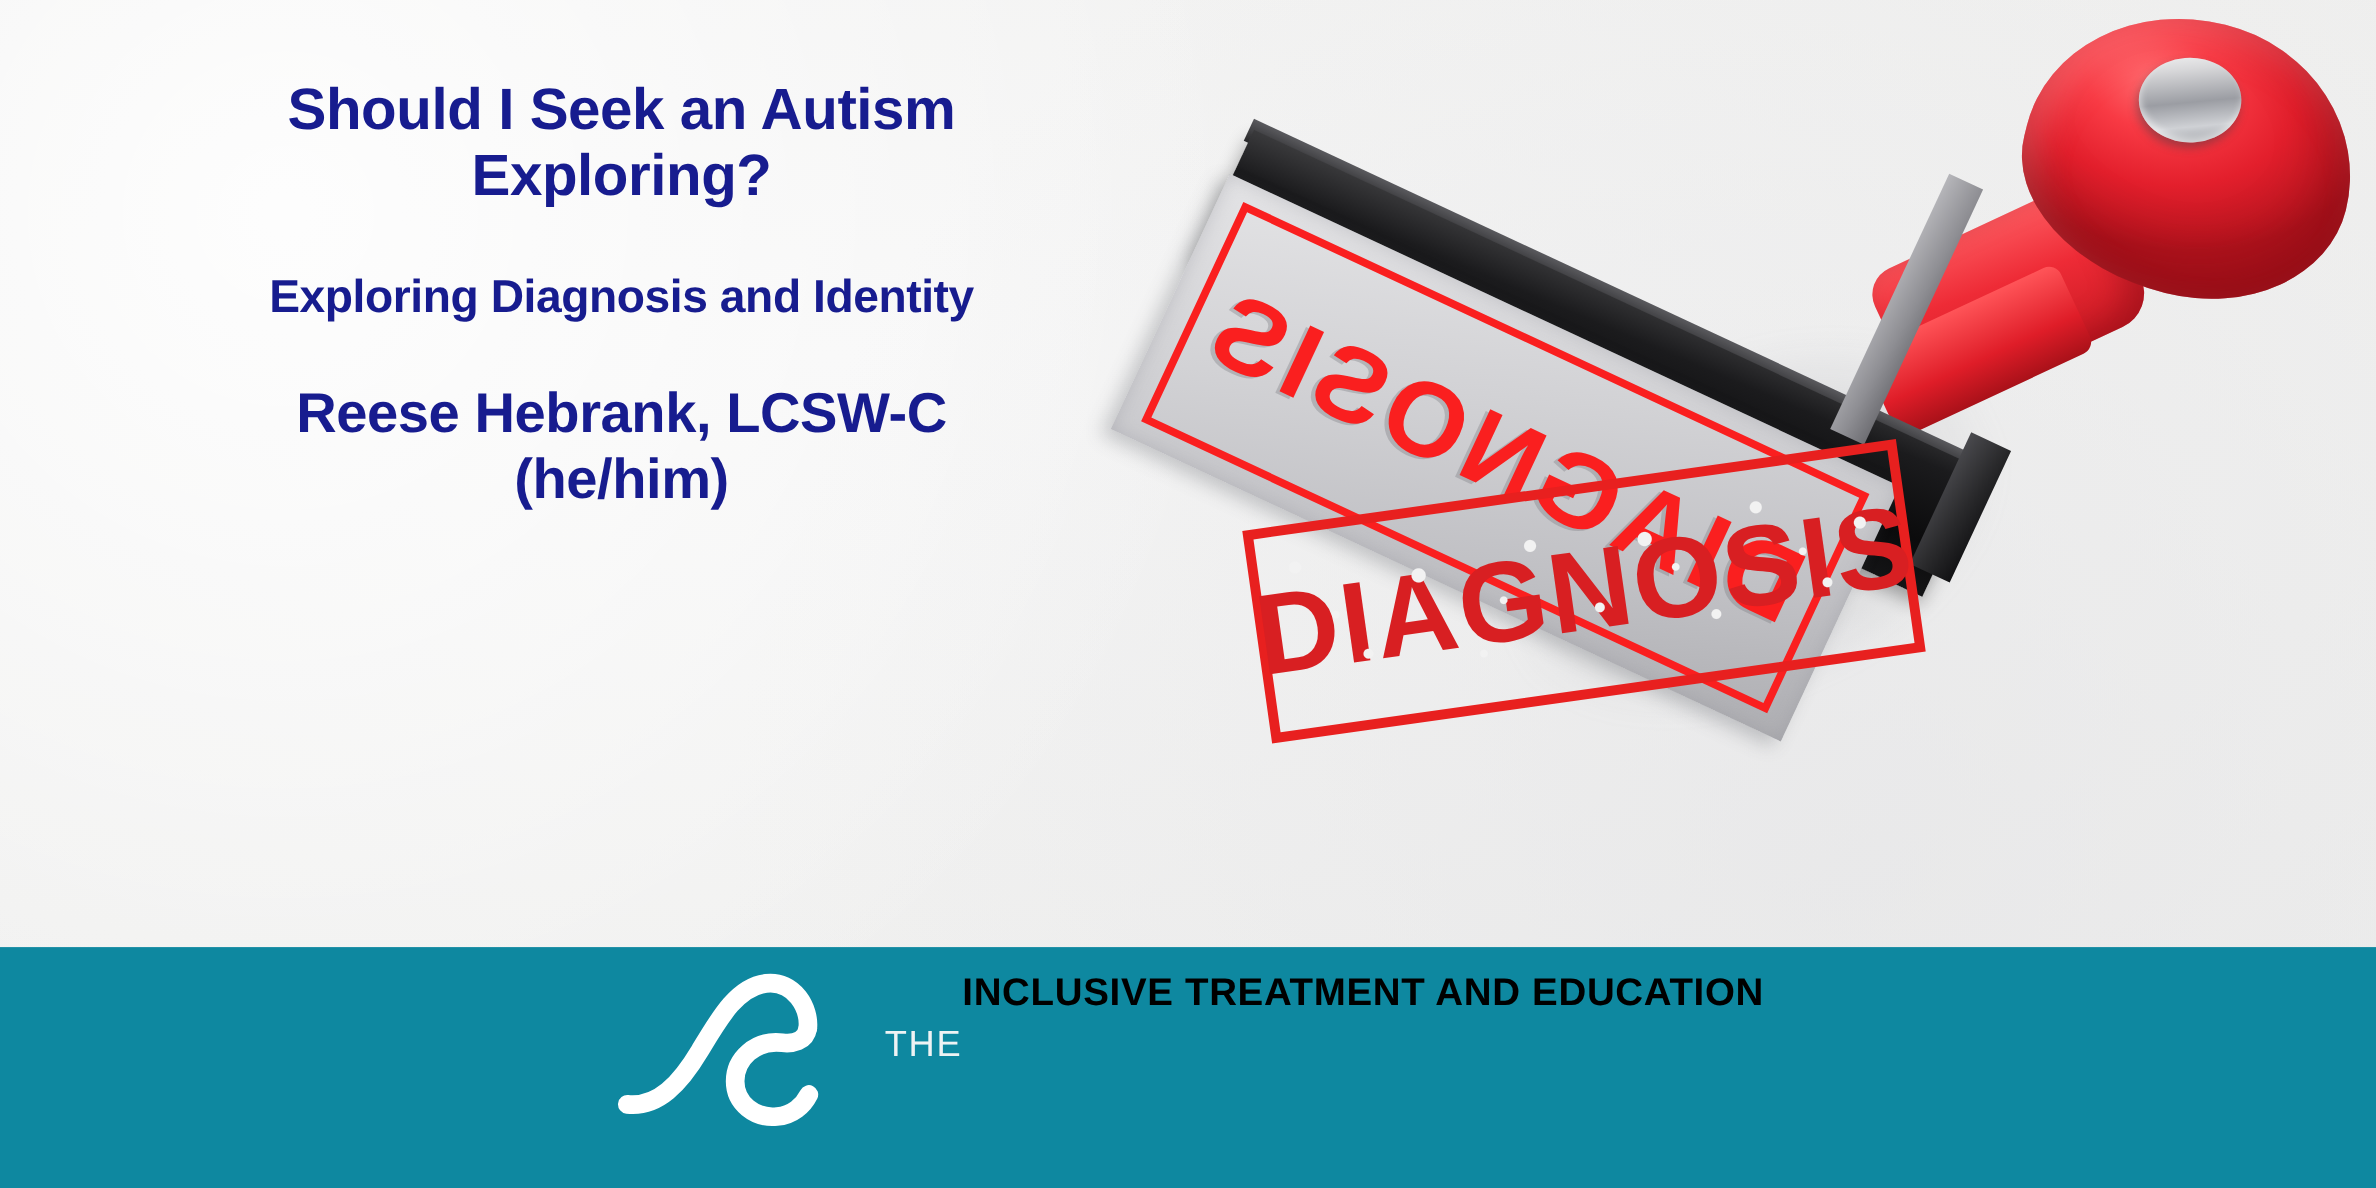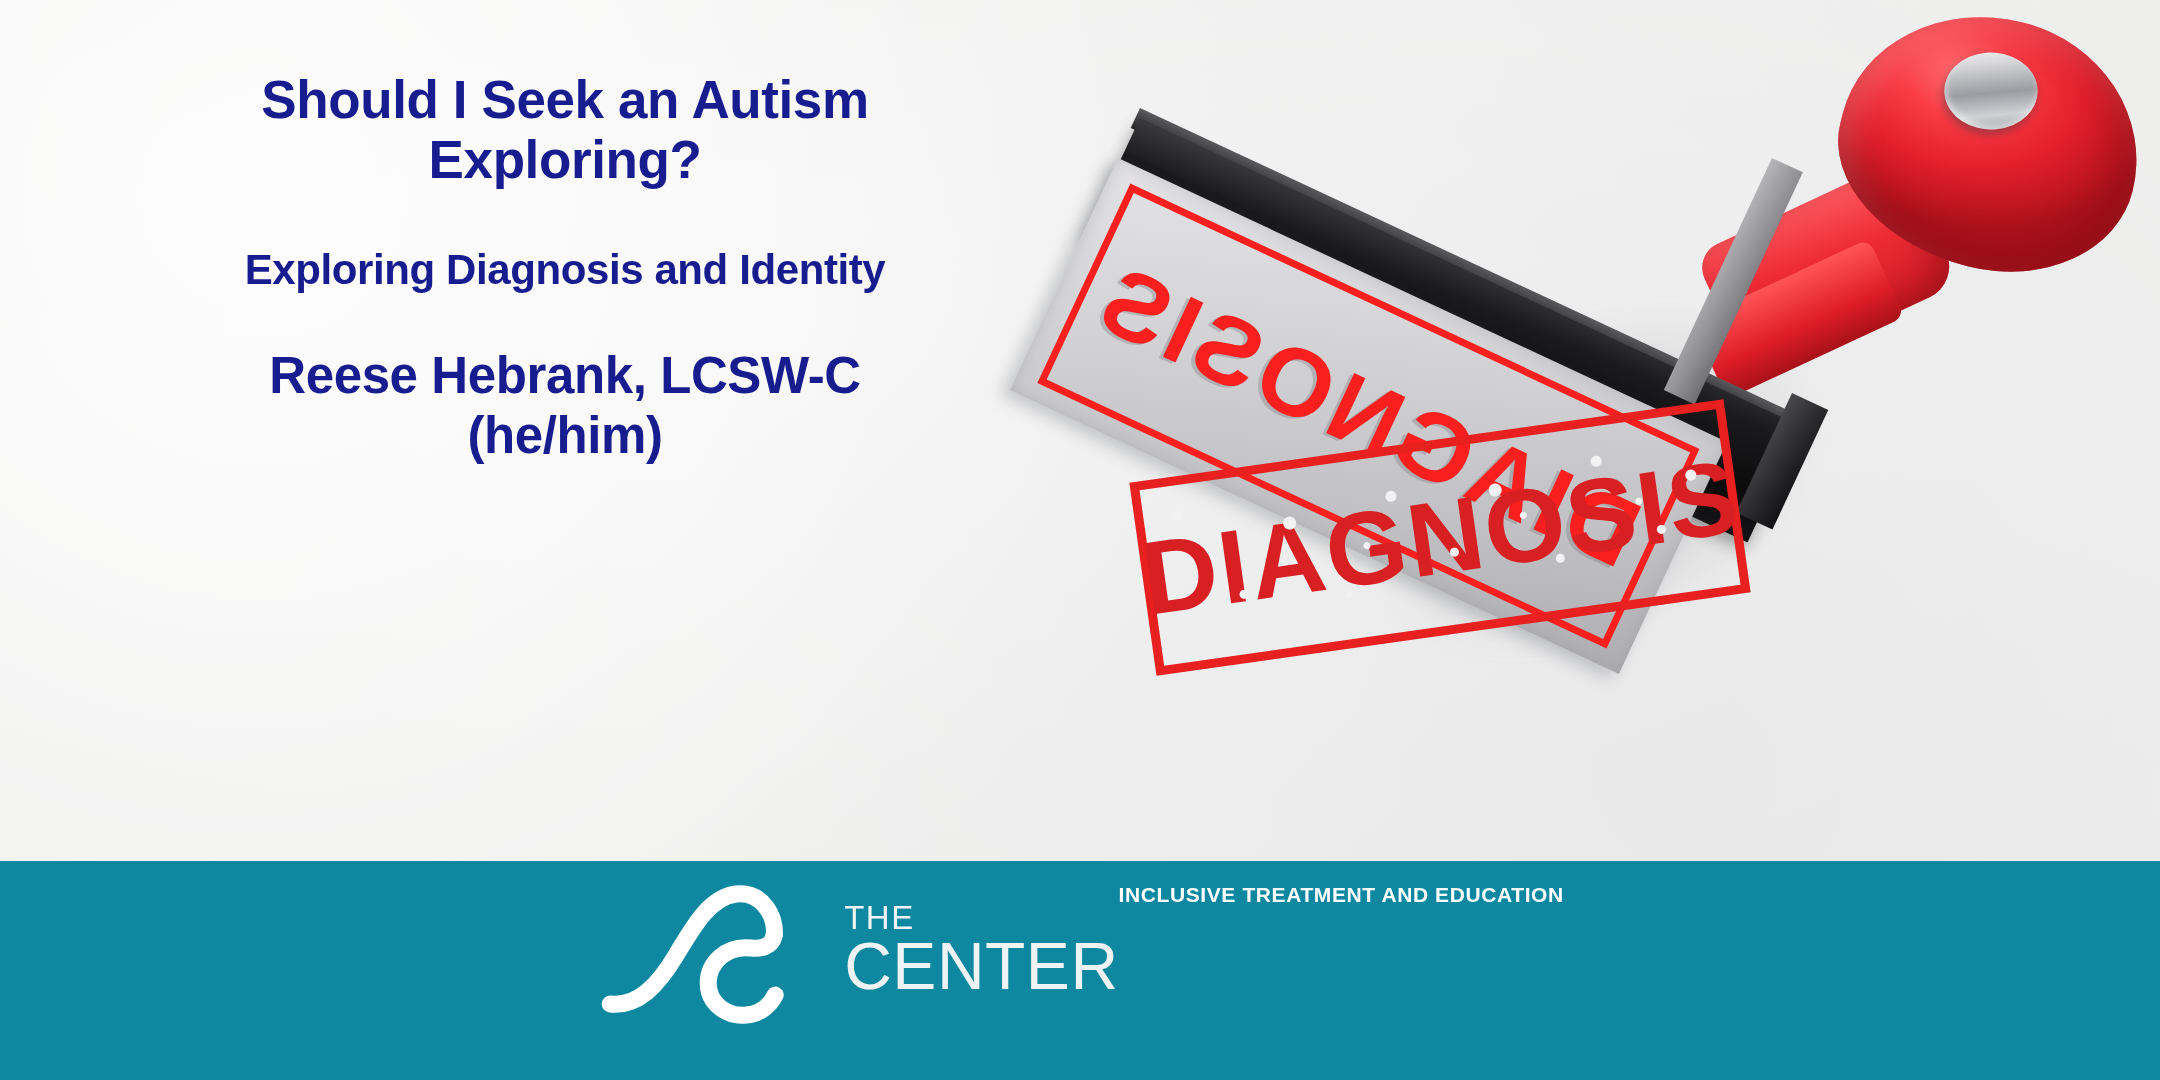--- a/index.html
+++ b/index.html
@@ -294,24 +294,24 @@
     margin-bottom: 2px;
   }
   .wordmark-pincus,
   .wordmark-center {
     font-size: 66px;
     font-weight: 300;
     letter-spacing: 0.5px;
   }
   .tagline {
     margin-top: 8px;
-    font-size: 21px;
+    font-size: 35px;
     font-weight: 700;
     letter-spacing: 0.6px;
-    color: #ffffff;
+    color: #000000;
   }
 </style>
 </head>
 <body>
 
 <div id="slide">
 
   <div class="paper-tint"></div>
 
   <div class="text-column">
@@ -360,21 +360,20 @@
 
       <div class="logo-row">
 
         <svg class="wave-mark" viewBox="0 0 236 150">
           <path d="M14 129 C 42 132, 62 110, 80 80 C 98 50, 114 22, 140 19 C 166 16, 180 42, 178 60" fill="none" stroke="#ffffff" stroke-width="17" stroke-linecap="round"></path>
           <path d="M178 60 C 176 72, 164 74, 155 73 C 130 70, 112 88, 112 108 C 112 128, 130 142, 150 140 C 164 139, 174 130, 179 120" fill="none" stroke="#ffffff" stroke-width="17" stroke-linecap="round"></path>
         </svg>
 
         <div class="wordmark">
           <span class="wordmark-the">THE</span>
-          <span class="wordmark-center">CENTER</span>
         </div>
       </div>
 
       <div class="tagline">INCLUSIVE TREATMENT AND EDUCATION</div>
     </div>
   </div>
 
 </div>
 
 </body></html>

